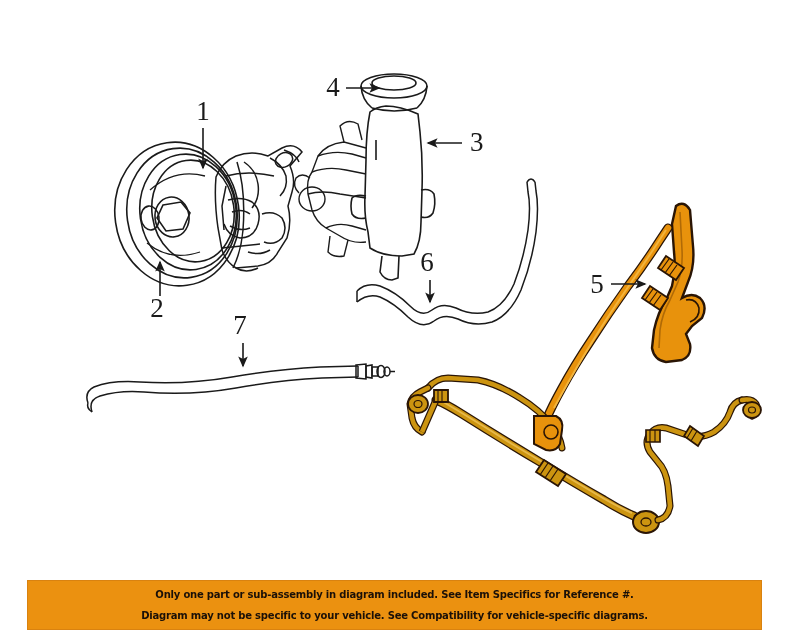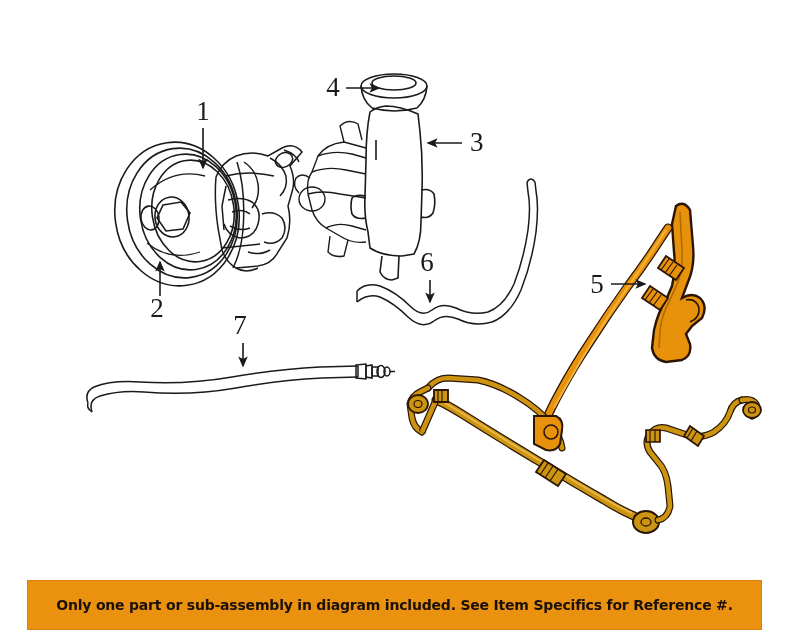--- a/index.html
+++ b/index.html
@@ -43,21 +43,21 @@
     display: flex;
     flex-direction: column;
     align-items: center;
     justify-content: center;
     padding: 2px 6px;
   }
   .banner-line {
     color: #1a1008;
     font-family: "DejaVu Sans", sans-serif;
     font-weight: bold;
-    font-size: 14px;
+    font-size: 10px;
     line-height: 21px;
     letter-spacing: -0.2px;
     white-space: nowrap;
     text-align: center;
   }
 </style>
 </head>
 <body>
 
 <div id="diagram-stage">
@@ -314,13 +314,14 @@
     <g>
       <text class="callout-text" x="240" y="334" text-anchor="middle">7</text>
       <line x1="243" y1="343" x2="243" y2="366" stroke="#1a1a1a" stroke-width="1.6" marker-end="url(#arrowhead)"></line>
     </g>
 
   </svg>
 </div>
 
 <div id="disclaimer-banner">
   <div class="banner-line">Only one part or sub-assembly in diagram included. See Item Specifics for Reference #.</div>
+  <div class="banner-line">Diagram may not be specific to your vehicle. See Compatibility for vehicle-specific diagrams.</div>
 </div>
 
 </body></html>

